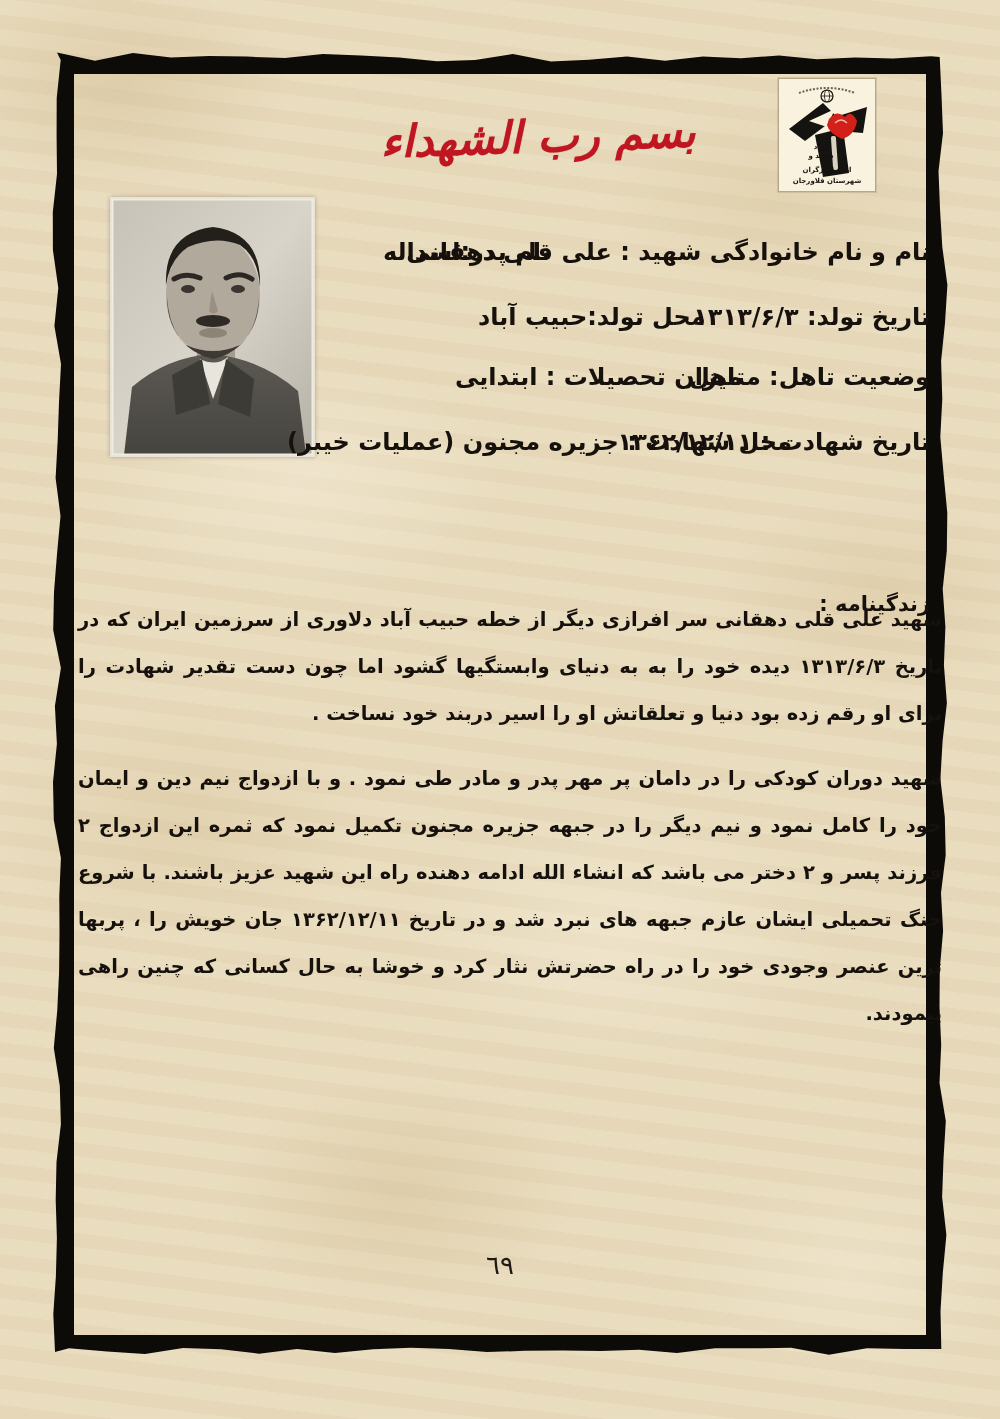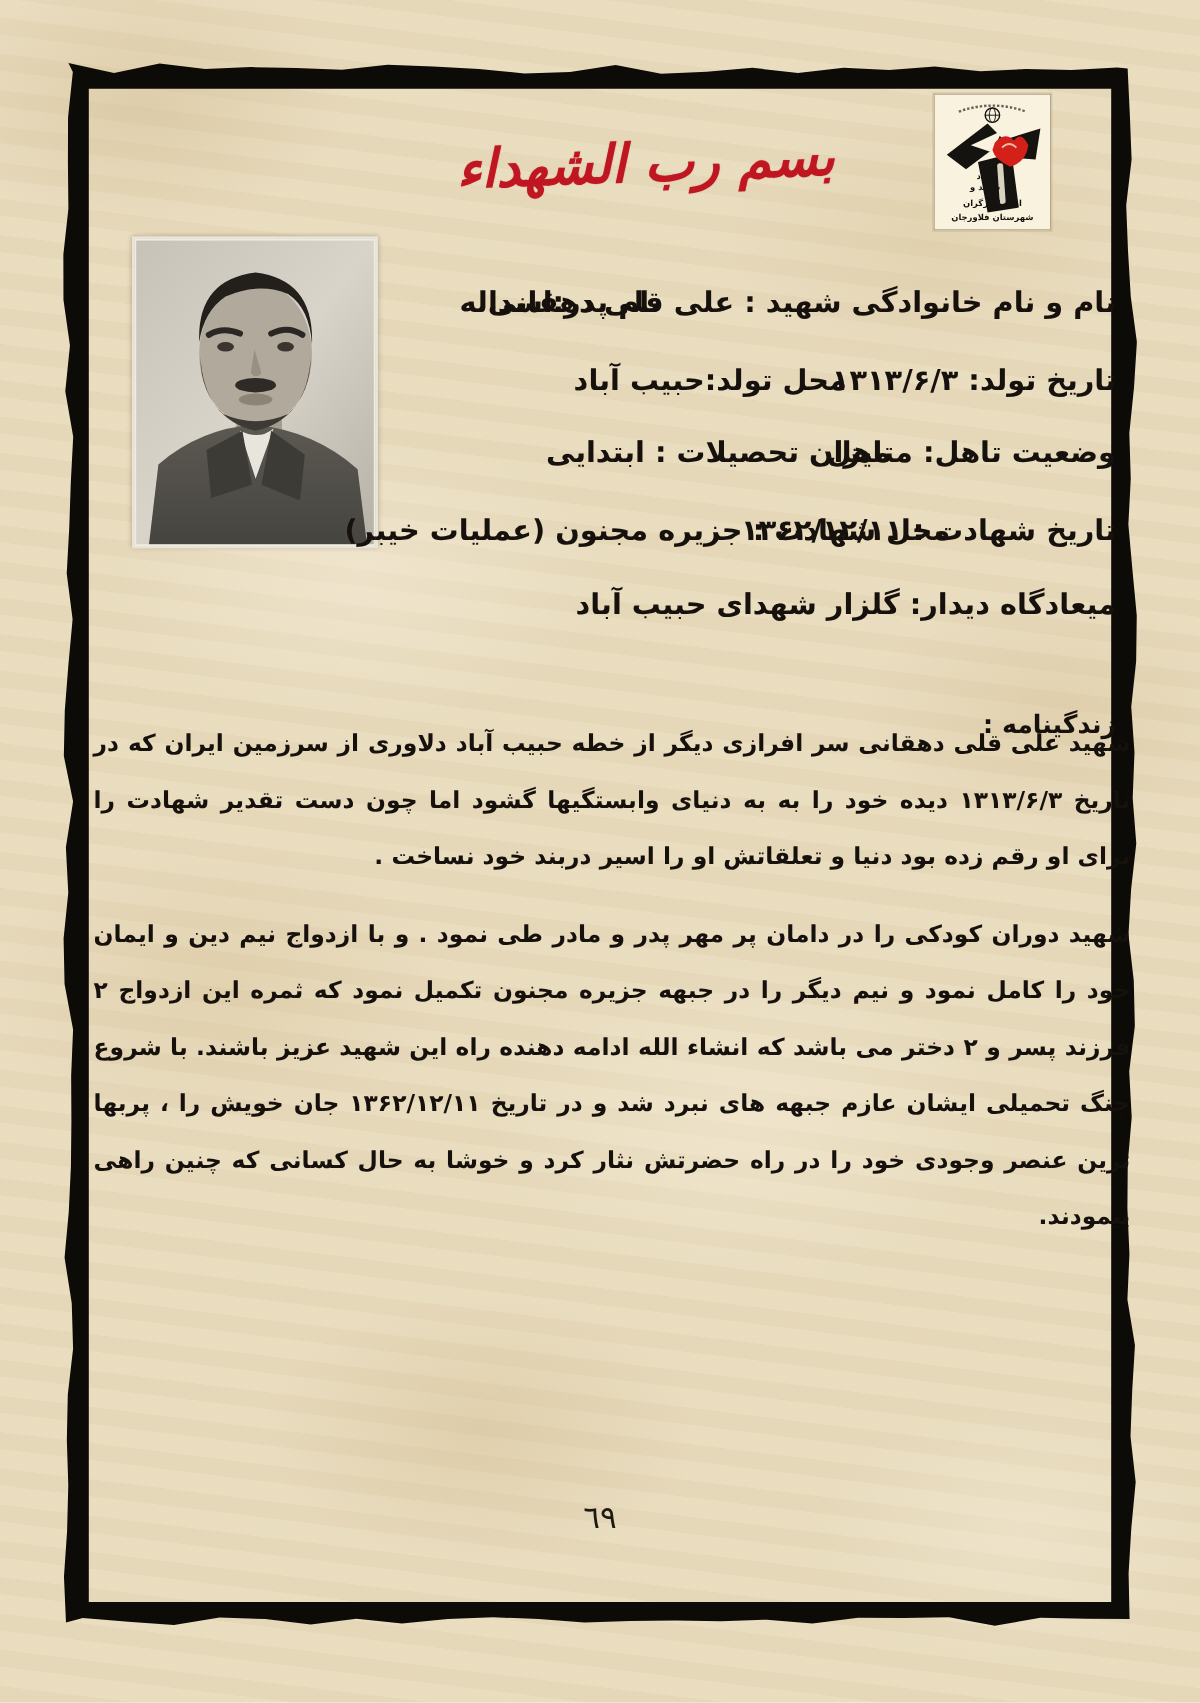--- a/index.html
+++ b/index.html
@@ -144,23 +144,20 @@
     <span class="field-left" style="left:398px">محل تولد:حبیب آباد</span>
   </div>
   <div class="field-row" style="top:363px">
     <span class="field-right">وضعیت تاهل:  متاهل</span>
     <span class="field-left" style="left:375px">میزان تحصیلات : ابتدایی</span>
   </div>
   <div class="field-row" style="top:428px">
     <span class="field-right">تاریخ شهادت :  ۱۳۶۲/۱۲/۱۱</span>
     <span class="field-left" style="left:207px">محل شهادت : جزیره مجنون (عملیات خیبر)</span>
   </div>
-  <div class="field-row" style="top:490px">
-    <span class="field-right">میعادگاه دیدار: گلزار شهدای حبیب آباد</span>
-  </div>
 
   <div class="bio-heading">زندگینامه :</div>
   <div class="bio-par" style="top:596px">شهید علی قلی دهقانی سر افرازی دیگر از خطه حبیب آباد دلاوری از سرزمین ایران که در تاریخ ۱۳۱۳/۶/۳ دیده خود را به  به دنیای وابستگیها گشود اما چون دست تقدیر شهادت را برای او رقم زده بود دنیا و تعلقاتش  او را اسیر دربند خود نساخت .</div>
   <div class="bio-par" style="top:755px">شهید دوران کودکی را در دامان پر مهر پدر و مادر طی نمود . و با ازدواج نیم دین و ایمان خود را کامل نمود و نیم دیگر را در جبهه جزیره مجنون تکمیل نمود که ثمره این ازدواج ۲ فرزند پسر و ۲ دختر می باشد که انشاء الله ادامه دهنده راه این شهید عزیز باشند. با شروع جنگ تحمیلی ایشان عازم جبهه های نبرد شد و در تاریخ ۱۳۶۲/۱۲/۱۱ جان خویش را ، پربها ترین عنصر وجودی خود را در راه حضرتش نثار کرد و خوشا به حال کسانی که چنین راهی پیمودند.</div>
 
   <div class="page-number">٦٩</div>
 
 </div>
 
 </body></html>

